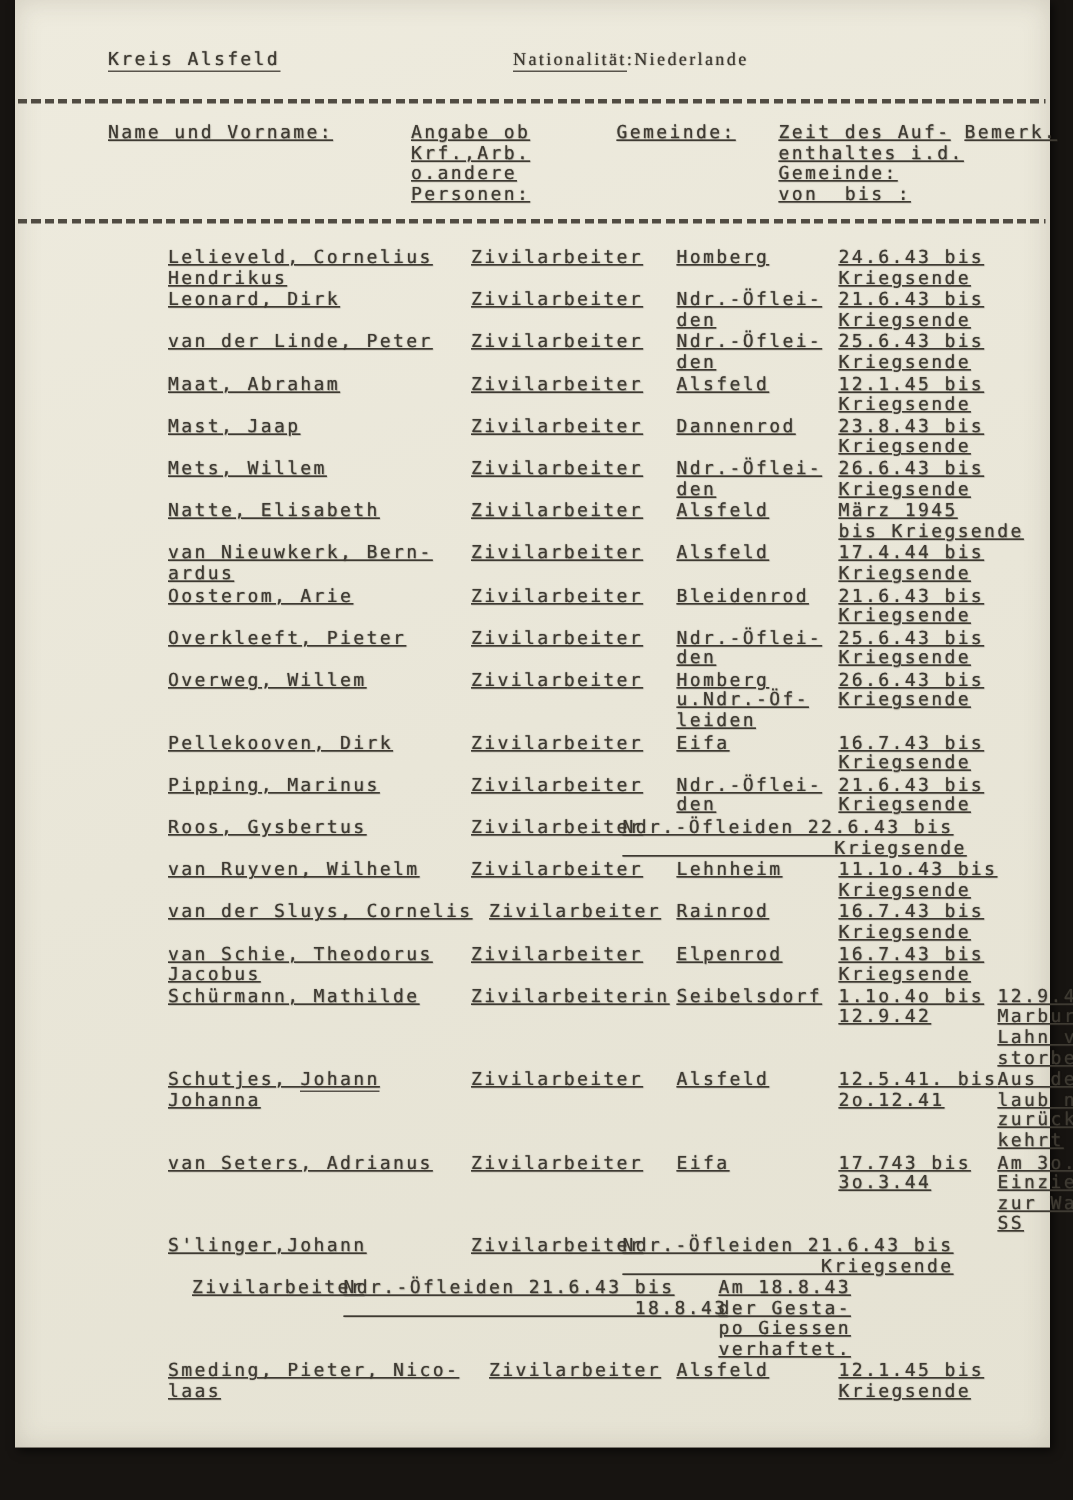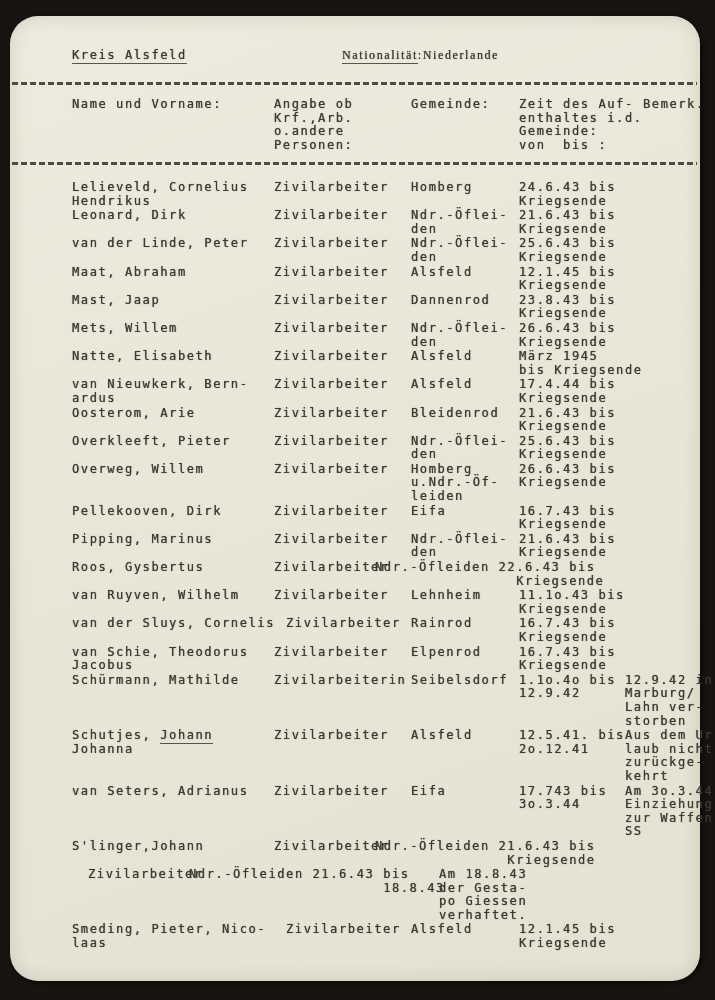--- a/index.html
+++ b/index.html
@@ -7,31 +7,30 @@
     padding: 0;
     width: 715px;
     height: 1000px;
     background: #171411;
     overflow: hidden;
     font-family: "DejaVu Sans Mono", "Liberation Mono", monospace;
   }
   .paper {
     position: absolute;
     left: 10px;
-    top: 16px;
+    top: 0;
     width: 690px;
     height: 965px;
     background: linear-gradient(160deg, #eeebde 0%, #e9e6d8 50%, #e5e2d3 100%);
     box-shadow: inset 0 0 18px rgba(90,80,60,0.18), 2px 2px 6px rgba(0,0,0,0.6);
     color: #3e3a32;
     font-size: 12px;
     letter-spacing: 1.6px;
     line-height: 13.6px;
     text-shadow: 0 0 0.8px rgba(62,58,50,0.65), 0.4px 0.4px 0.7px rgba(62,58,50,0.35);
-    border-radius: 28px;
   }
   .title {
     position: absolute;
     top: 33px;
     white-space: pre;
   }
   .title-left  { left: 62px; }
   .title-right { left: 332px; font-family: Liberation Serif, serif; }
   .u {
     border-bottom: 1.6px solid rgba(62,58,50,0.85);
@@ -47,40 +46,42 @@
       transparent 6px, transparent 9px);
   }
   .rule-1 { top: 66px; }
   .rule-2 { top: 146px; }
   .t-row {
     display: flex;
     align-items: flex-start;
     padding-left: 62px;
     box-sizing: border-box;
     width: 100%;
+    text-decoration: underline;
   }
   .cell {
     position: relative;
     flex: 0 0 auto;
     white-space: pre;
     box-sizing: border-box;
     overflow: visible;
   }
   .cell-name     { width: 186px; }
   .cell-angabe   { width: 137px; margin-left: 16px; }
   .cell-gemeinde { width: 108px; }
   .cell-zeit     { width: 106px; }
   .cell-bemerk   { flex: 1 1 auto; width: auto; }
   .header-row { position: absolute; top: 82px; left: 0; }
   .header-row .cell-bemerk { padding-left: 18px; }
   .rows {
     position: absolute;
     top: 165px;
     left: 0;
     right: 0;
+    padding-left: 40px;
   }
   .rows .t-row { margin-bottom: 1px; }
   
   .merged .cell-gemeinde { left: -36px; }
   
   .long-name .cell-angabe { padding-left: 12px; }
 </style>
 </head>
 <body>
 

